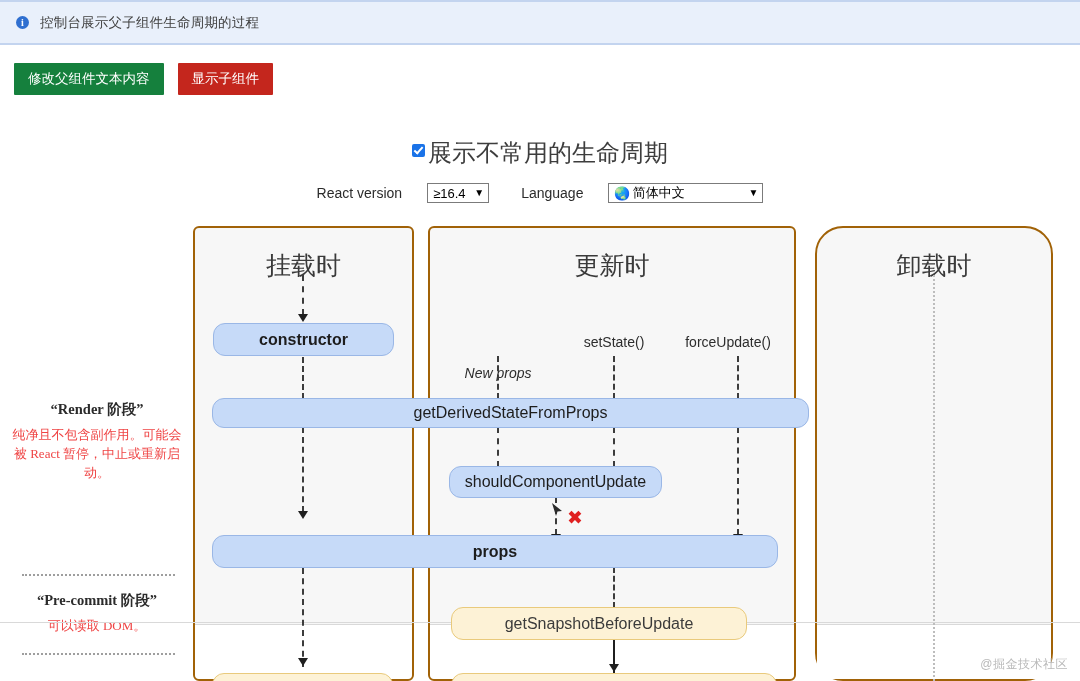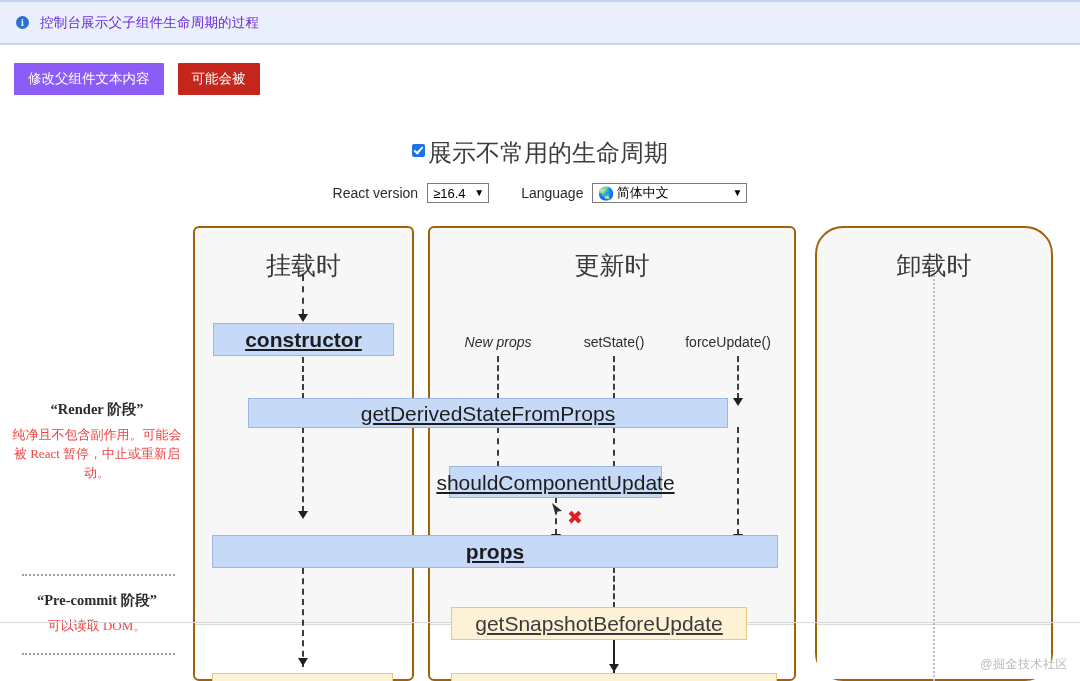--- a/index.html
+++ b/index.html
@@ -37,42 +37,42 @@
     font-size: 10px;
     font-weight: bold;
     line-height: 13px;
     text-align: center;
     margin-right: 11px;
     flex: 0 0 auto;
     font-family: "Liberation Serif", serif;
   }
   .alert-text {
     font-size: 13.5px;
-    color: #6d28d9;
+    color: #404040;
     letter-spacing: .2px;
   }
 
   
   .button-row {
     position: absolute;
     left: 14px; top: 63px;
     display: flex;
     gap: 14px;
   }
   .btn {
     border: none;
     color: #ffffff;
     font-size: 13.5px;
     font-family: "Liberation Sans", "DejaVu Sans", sans-serif;
     padding: 9px 14px;
     cursor: pointer;
     border-radius: 1px;
     line-height: 1;
   }
-  .btn-primary { background: #8b5cf6; }
+  .btn-primary { background: #15803d; }
   .btn-danger  { background: #c4261d; }
 
   
   .diagram-title {
     position: absolute;
     left: 0; top: 137px;
     width: 1080px;
     text-align: center;
     font-size: 24px;
     color: #3d3d3d;
@@ -114,20 +114,21 @@
     align-items: center;
     justify-content: space-between;
     border: 1px solid #7b7b7b;
     background: #ffffff;
     height: 20px;
     box-sizing: border-box;
     font-size: 13px;
     color: #000000;
     padding: 0 4px 0 5px;
     cursor: pointer;
+    margin-left: 16px;
   }
   .select-version { min-width: 62px; }
   .select-lang { width: 155px; }
   .caret {
     margin-left: 6px;
     font-size: 10px;
     line-height: 1;
     color: #000;
   }
   .lang-label { display: inline-flex; align-items: center; gap: 2px; }
@@ -184,28 +185,27 @@
     left: 0; right: 0; top: 21px;
     text-align: center;
     font-size: 25px;
     color: #3a3a3a;
   }
 
   
   .node {
     position: absolute;
     box-sizing: border-box;
-    border-radius: 0;
+    border-radius: 12px;
     display: flex;
     align-items: center;
     justify-content: center;
-    font-size: 21px;
+    font-size: 16px;
     line-height: 1;
     white-space: nowrap;
-    text-decoration: underline;
   }
   .node-blue {
     background: #c6daf8;
     border: 1px solid #9ab7e6;
     color: #1d1d1d;
   }
   .node-yellow {
     background: #fdf2d6;
     border: 1px solid #e9ca7c;
     color: #3b3b3b;
@@ -238,21 +238,21 @@
 
   
   .trigger {
     position: absolute;
     font-size: 14px;
     color: #2d2d2d;
     text-align: center;
     white-space: nowrap;
     transform: translateX(-50%);
   }
-  .trigger-italic { font-style: italic; }
+  .trigger-italic { font-style: italic; margin-top: 31px; }
 
   
   .red-x {
     position: absolute;
     color: #e02020;
     font-size: 19px;
     font-weight: bold;
     line-height: 1;
   }
   .cursor-arrow {
@@ -301,21 +301,21 @@
 </head>
 <body>
 
 <div class="alert-bar">
   <span class="info-icon">i</span>
   <span class="alert-text">控制台展示父子组件生命周期的过程</span>
 </div>
 
 <div class="button-row">
   <button class="btn btn-primary">修改父组件文本内容</button>
-  <button class="btn btn-danger">可能会被</button>
+  <button class="btn btn-danger">显示子组件</button>
 </div>
 
 <div class="diagram-title">
   <span class="title-check"></span><span>展示不常用的生命周期</span>
 </div>
 
 <div class="controls">
   <span>React version</span>
   <span class="select-box select-version">
     <span>≥16.4</span>
@@ -409,21 +409,21 @@
   <div class="vline" style="left:613px; top:355px; height:41px;"></div>
   <div class="arrowhead" style="left:609px; top:395px;"></div>
 
   <div class="vline-solid" style="left:613px; top:428px; height:33px;"></div>
   <div class="arrowhead" style="left:609px; top:452px;"></div>
 
   <div class="vline-faint" style="left:933px; top:63px; height:406px;"></div>
 
   <div class="node node-blue node-bold" style="left:213px; top:111px; width:181px; height:33px;">constructor</div>
 
-  <div class="node node-blue" style="left:212px; top:186px; width:480px; height:30px;margin-left:36px;">getDerivedStateFromProps</div>
+  <div class="node node-blue" style="left:212px; top:186px; width:597px; height:30px;">getDerivedStateFromProps</div>
 
   <div class="node node-blue" style="left:449px; top:254px; width:213px; height:32px;">shouldComponentUpdate</div>
 
   <div class="node node-blue node-bold" style="left:212px; top:323px; width:566px; height:33px;">props</div>
 
   <div class="node node-yellow" style="left:451px; top:395px; width:296px; height:33px;">getSnapshotBeforeUpdate</div>
 
   <div class="node node-yellow" style="left:212px; top:461px; width:181px; height:33px;"></div>
   <div class="node node-yellow" style="left:451px; top:461px; width:326px; height:33px;"></div>
 

